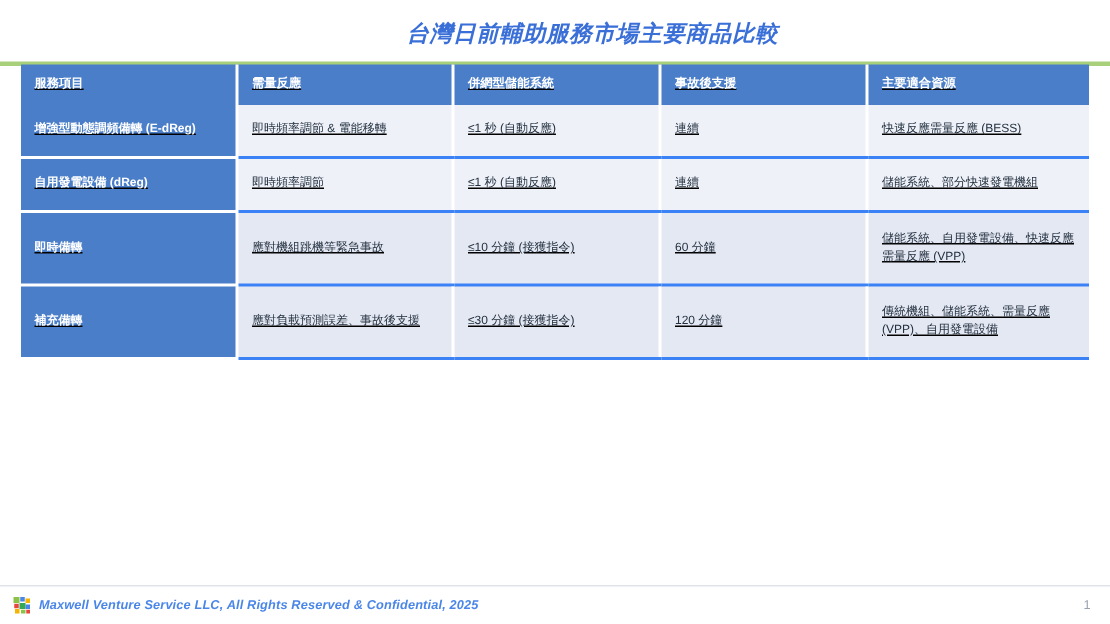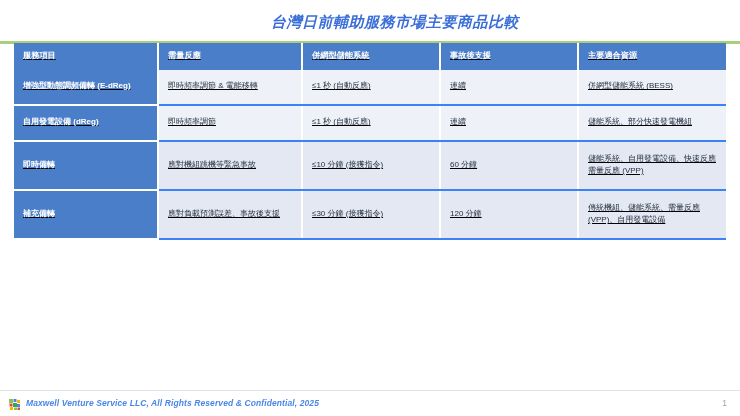--- a/index.html
+++ b/index.html
@@ -164,21 +164,21 @@
         <th>事故後支援</th>
         <th>主要適合資源</th>
       </tr>
     </thead>
     <tbody>
       <tr class="band-a r-short">
         <td class="first-col">增強型動態調頻備轉 (E-dReg)</td>
         <td>即時頻率調節 &amp; 電能移轉</td>
         <td>≤1 秒 (自動反應)</td>
         <td>連續</td>
-        <td>併網型儲能系統 (BESS)</td>
+        <td>快速反應需量反應 (BESS)</td>
       </tr>
       <tr class="band-a r-short">
         <td class="first-col">自用發電設備 (dReg)</td>
         <td>即時頻率調節</td>
         <td>≤1 秒 (自動反應)</td>
         <td>連續</td>
         <td>儲能系統、部分快速發電機組</td>
       </tr>
       <tr class="band-b r-tall">
         <td class="first-col">即時備轉</td>

